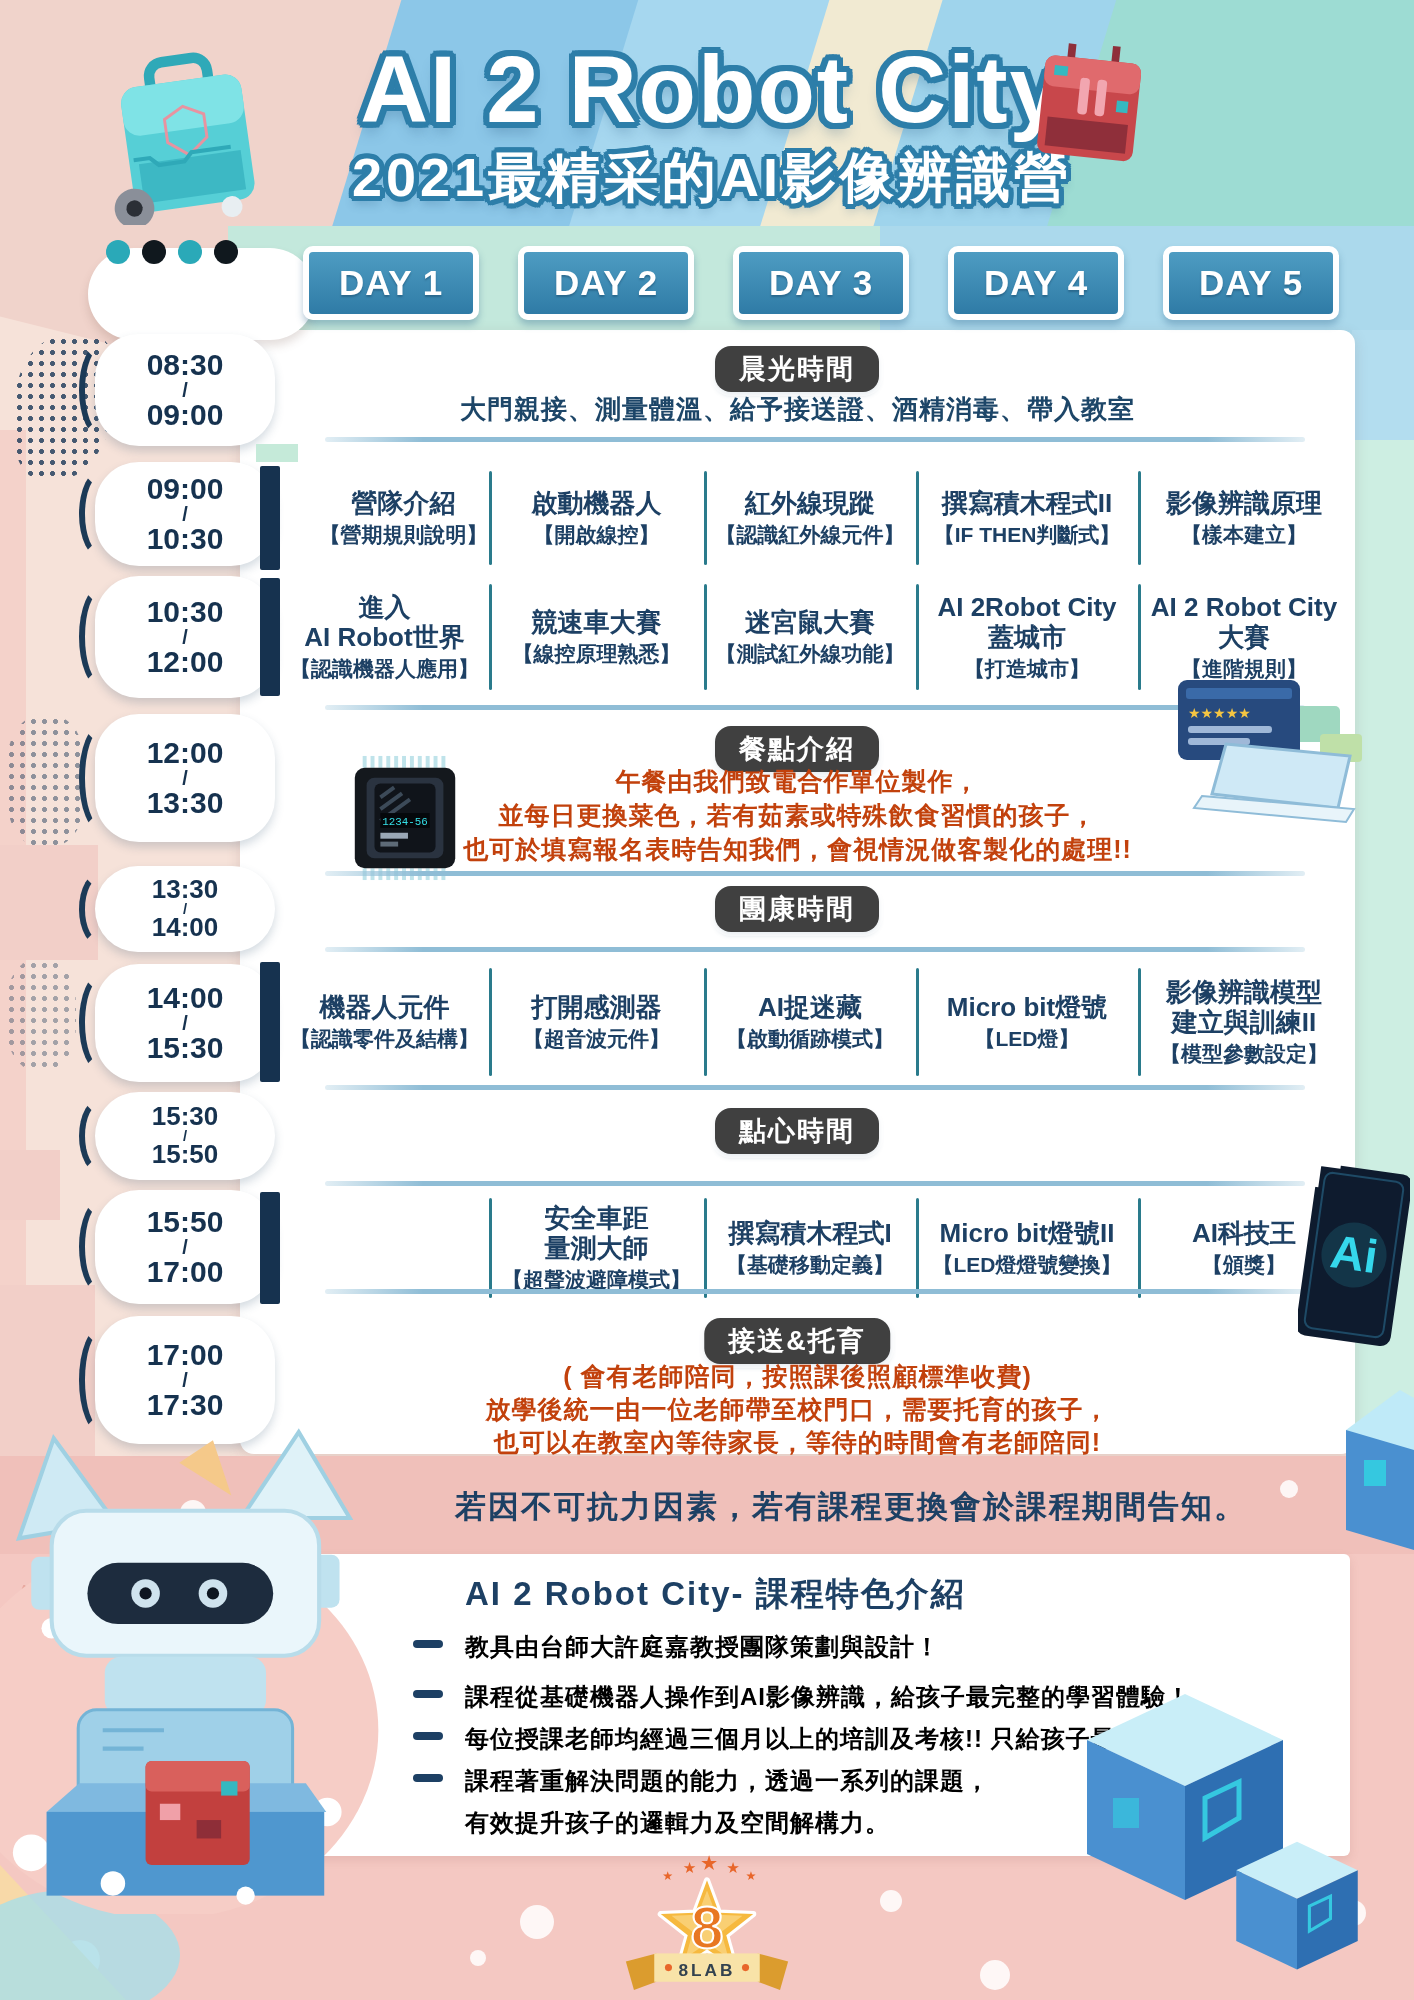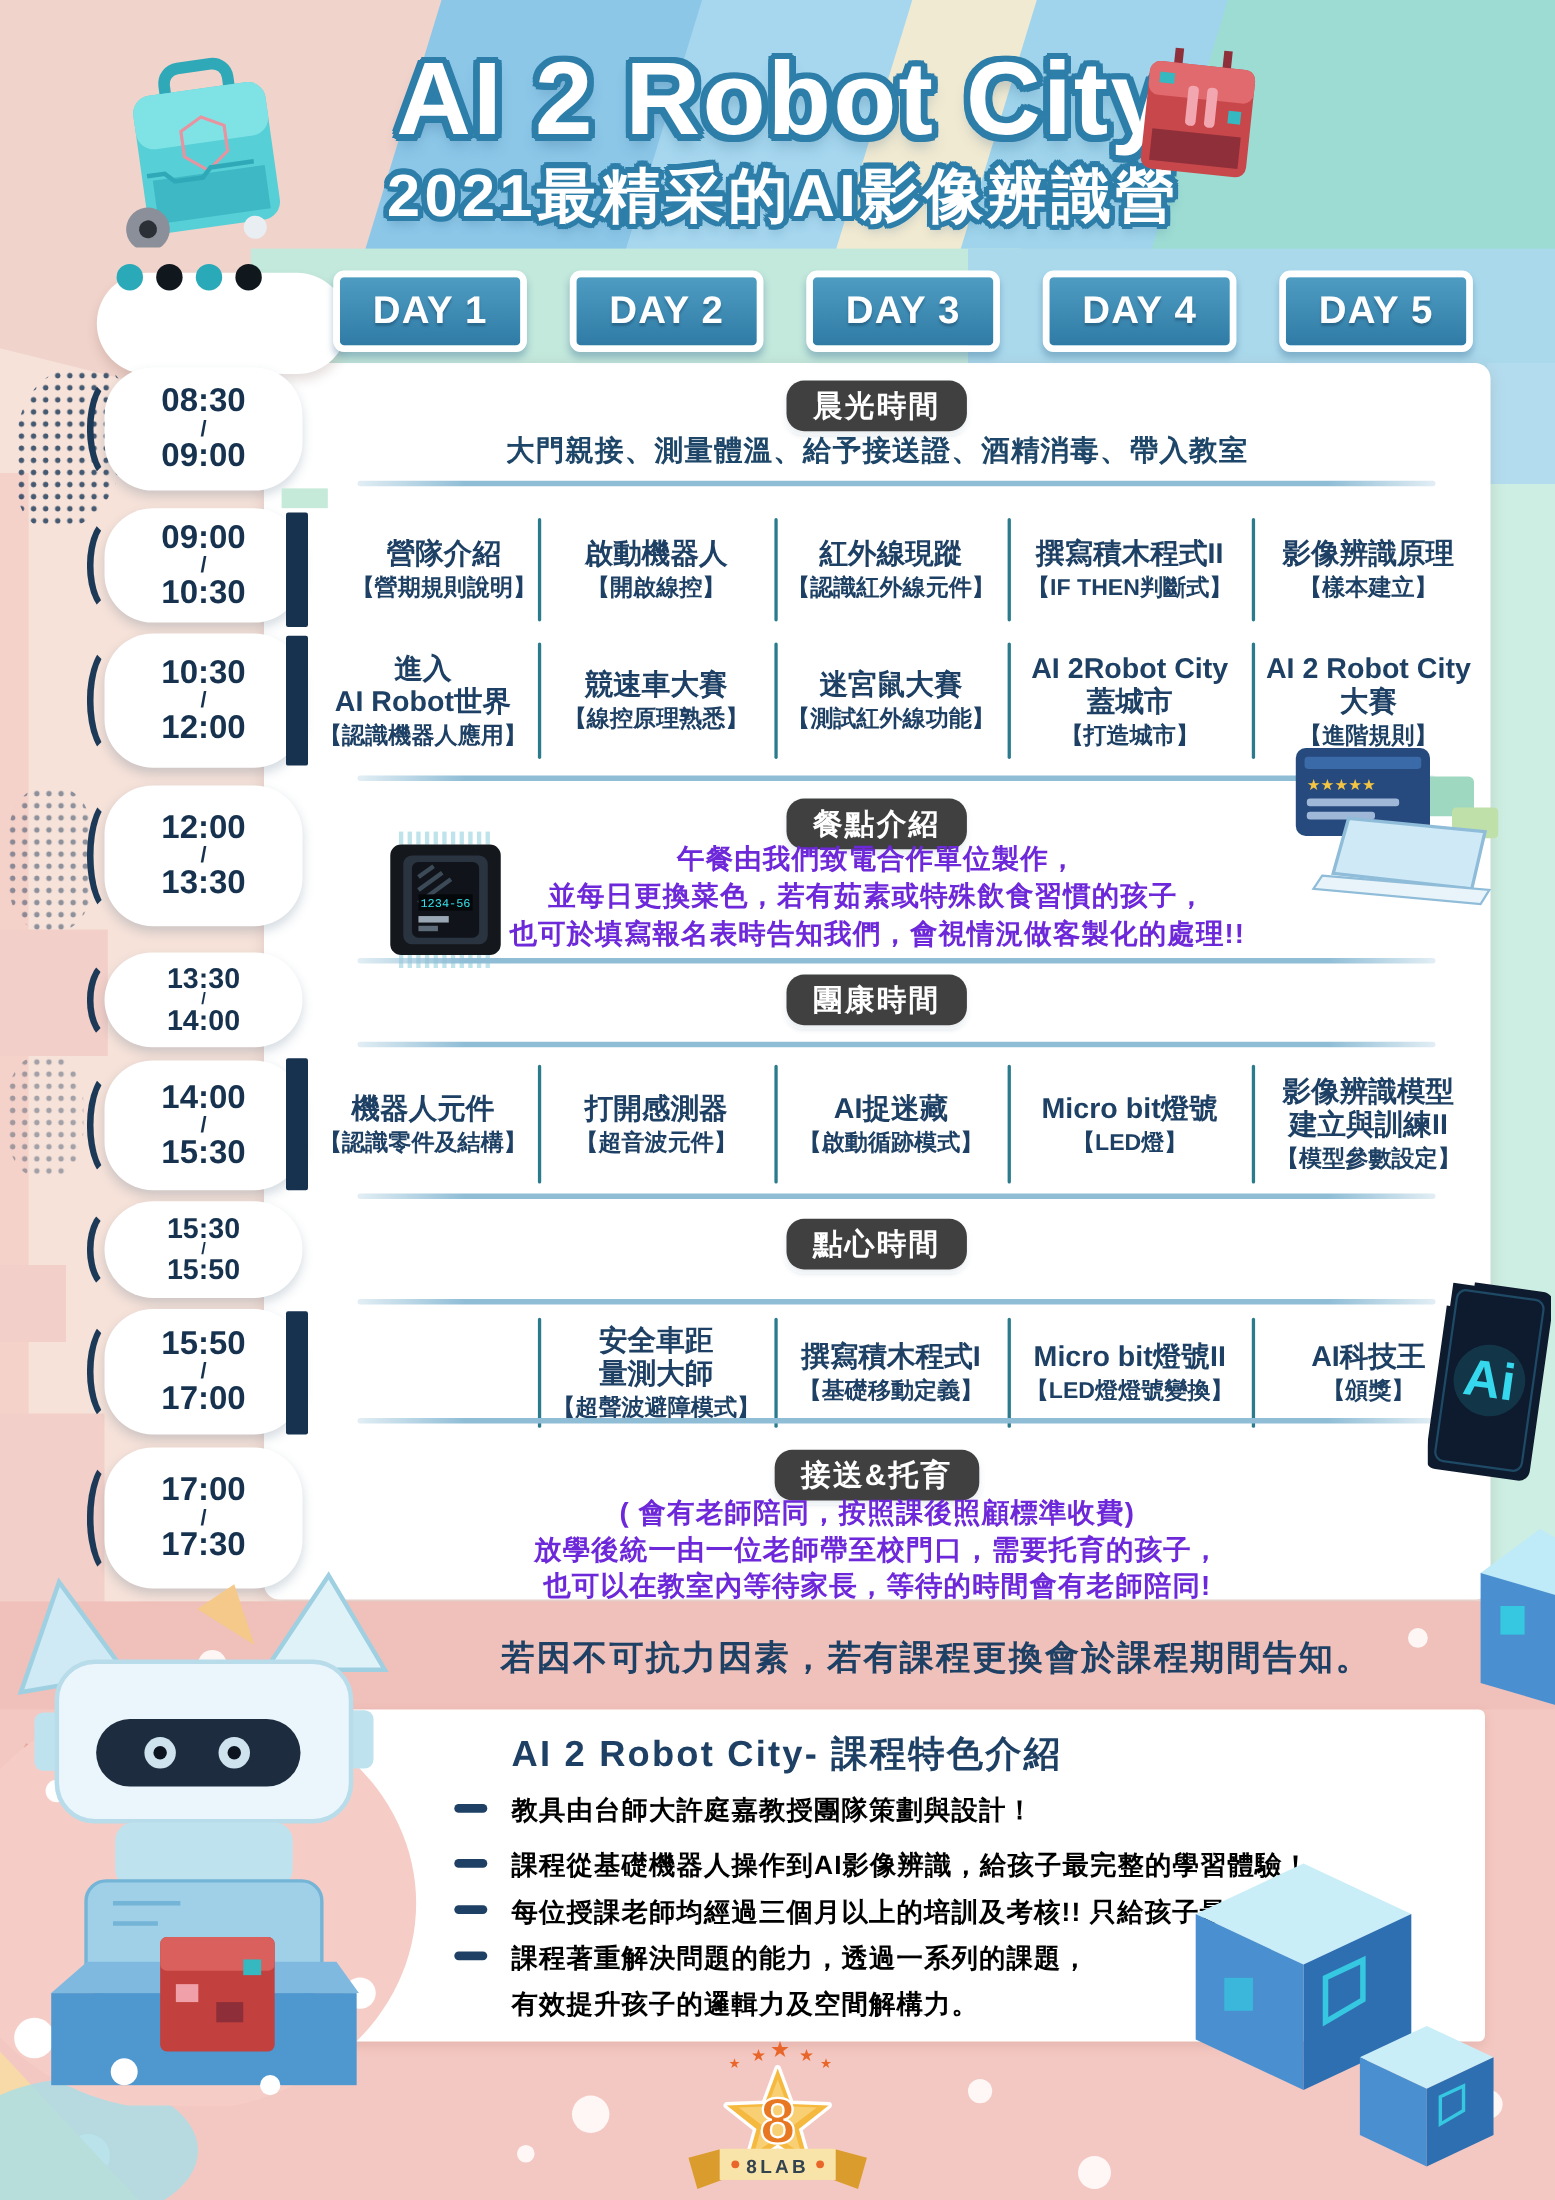--- a/index.html
+++ b/index.html
@@ -43,21 +43,21 @@
   .bubble.compact .bt{font-size:26px;line-height:.98;}
   .bubble.compact .sl{font-size:15px;}
   .vbar{position:absolute;left:260px;width:20px;background:#16324f;border-radius:2px;z-index:2;}
   .hsep{position:absolute;left:325px;width:980px;height:5px;border-radius:3px;z-index:2;
     background:linear-gradient(90deg,rgba(160,200,220,.3),#8fbdd6 10%,#8fbdd6 90%,rgba(160,200,220,.3));}
   .badge{position:absolute;left:797px;transform:translateX(-50%);background:#404040;color:#fff;
     font-size:27px;font-weight:bold;padding:5px 24px;border-radius:16px;letter-spacing:2px;z-index:2;
     white-space:nowrap;box-shadow:0 0 0 4px rgba(255,255,255,.55),0 3px 5px rgba(60,100,130,.25);}
   .bline{position:absolute;left:240px;width:1115px;text-align:center;color:#1d4668;font-weight:bold;
     z-index:2;font-size:26px;letter-spacing:1px;}
-  .blines{position:absolute;left:240px;width:1115px;text-align:center;color:#6d28d9;font-weight:bold;
+  .blines{position:absolute;left:240px;width:1115px;text-align:center;color:#c2410c;font-weight:bold;
     z-index:2;font-size:25px;line-height:34px;letter-spacing:1px;}
   .crow{position:absolute;left:240px;width:1115px;z-index:2;}
   .cell{position:absolute;top:0;height:100%;display:flex;flex-direction:column;align-items:center;
     justify-content:center;text-align:center;color:#1d4064;}
   .ct{font-size:26px;font-weight:bold;line-height:1.18;white-space:pre-line;}
   .cs{font-size:21px;font-weight:600;line-height:1.25;margin-top:3px;}
   .vsep{position:absolute;top:5%;height:90%;width:3px;background:#2a7b8c;border-radius:2px;}
   
   .dots{position:absolute;background-image:radial-gradient(#27425f 2.2px,transparent 2.8px);
     background-size:11px 11px;z-index:1;}

